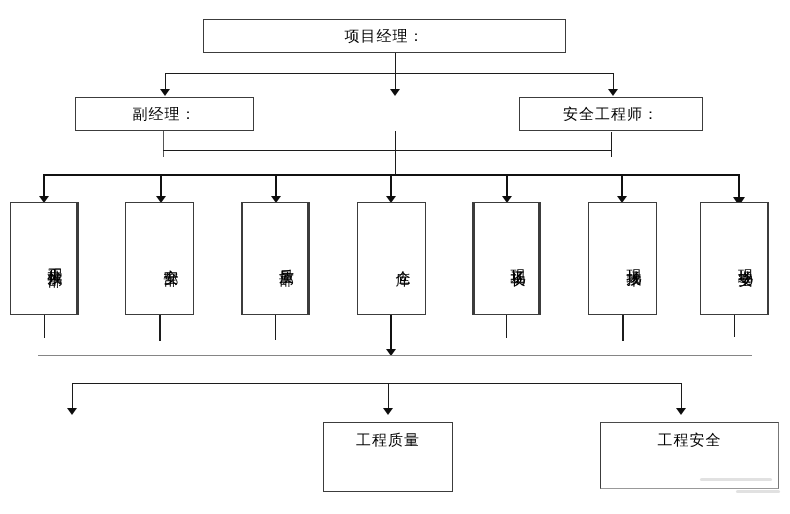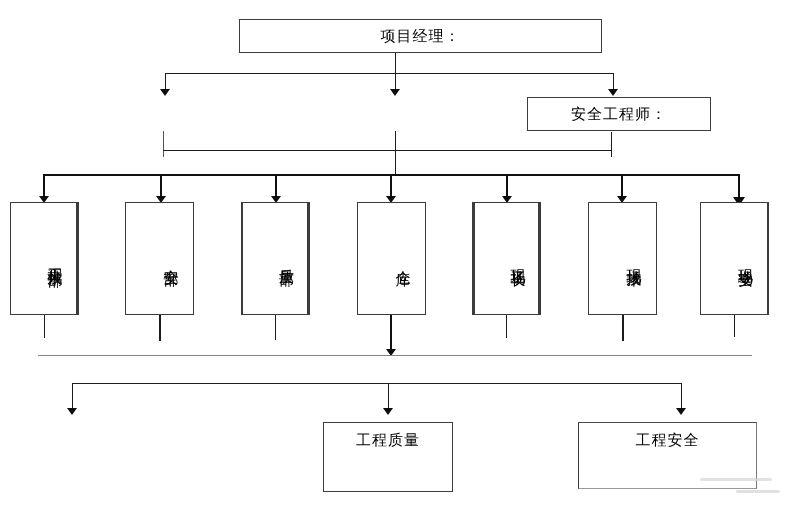--- a/index.html
+++ b/index.html
@@ -66,33 +66,36 @@
     background:#d4d4d4;
     border-radius:2px;
     opacity:.7;
   }
 </style>
 </head>
 <body>
 
 <div id="canvas">
 
-  <div class="box" style="left:203px; top:19px; width:363px; height:34px;margin-left:36px;">
+  <div class="box" style="left:203px; top:19px; width:363px; height:34px;">
     <span>项目经理：</span>
   </div>
 
   <div class="vline" style="left:395px; top:53px; height:36px;"></div>
   <div class="hline" style="left:165px; top:73px; width:449px;"></div>
   <div class="vline" style="left:165px; top:73px; height:16px;"></div>
   <div class="vline" style="left:613px; top:73px; height:16px;"></div>
   <div class="arr" style="left:160px; top:89px;"></div>
   <div class="arr" style="left:390px; top:89px;"></div>
   <div class="arr" style="left:608px; top:89px;"></div>
 
-  <div class="box" style="left:519px; top:97px; width:184px; height:34px;margin-left:8px;">
+  <div class="box" style="left:75px; top:97px; width:179px; height:34px;">
+    <span>副经理：</span>
+  </div>
+  <div class="box" style="left:519px; top:97px; width:184px; height:34px;">
     <span>安全工程师：</span>
   </div>
 
   <div class="vline" style="left:163px; top:131px; height:26px; background:#555;"></div>
   <div class="vline" style="left:611px; top:132px; height:25px;"></div>
   <div class="hline" style="left:163px; top:150px; width:449px;"></div>
   <div class="vline" style="left:395px; top:131px; height:43px;"></div>
 
   <div class="hline thick" style="left:44px; top:174px; width:696px; height:2px;"></div>
 
@@ -148,20 +151,20 @@
   <div class="vline" style="left:72px;  top:383px; height:25px;"></div>
   <div class="vline" style="left:388px; top:383px; height:25px;"></div>
   <div class="vline" style="left:681px; top:383px; height:25px;"></div>
   <div class="arr" style="left:67px;  top:408px;"></div>
   <div class="arr" style="left:383px; top:408px;"></div>
   <div class="arr" style="left:676px; top:408px;"></div>
 
   <div class="box top-align" style="left:323px; top:422px; width:130px; height:70px;">
     <span>工程质量</span>
   </div>
-  <div class="box top-align" style="left:578px; top:422px; width:179px; height:67px; border-color:#4a4a4a #777 #999 #3c3c3c;">
+  <div class="box top-align" style="left:600px; top:422px; width:179px; height:67px; border-color:#4a4a4a #777 #999 #3c3c3c;">
     <span>工程安全</span>
   </div>
 
   <div class="smudge" style="left:700px; top:478px; width:72px; height:3px;"></div>
   <div class="smudge" style="left:736px; top:490px; width:44px; height:3px;"></div>
 
 </div>
 
 </body></html>

